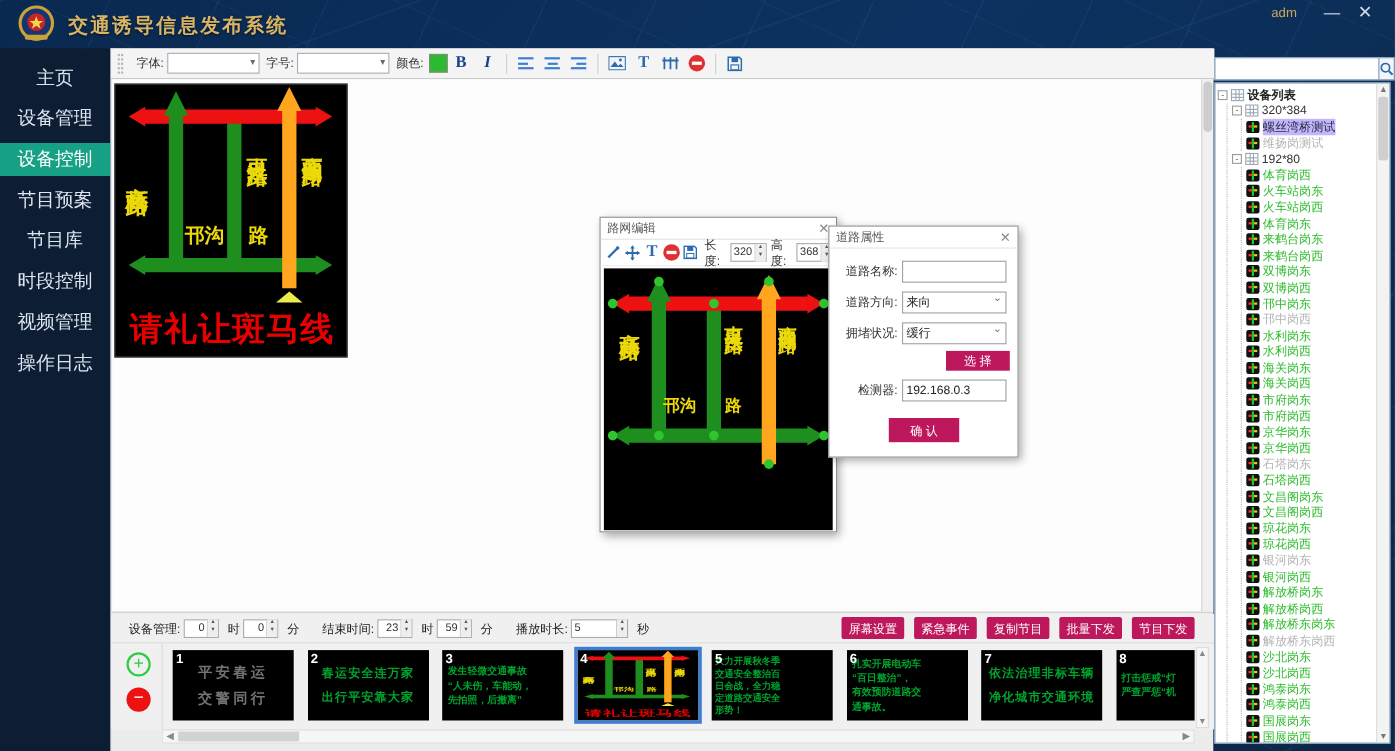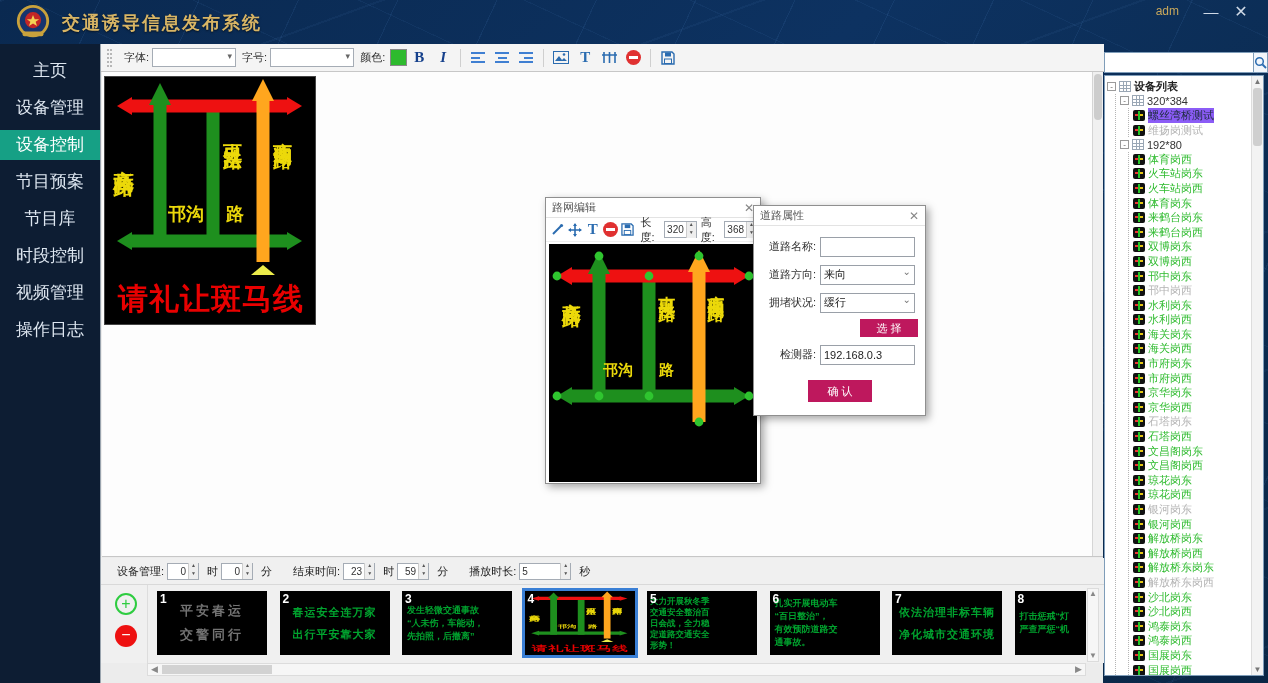--- a/index.html
+++ b/index.html
@@ -152,21 +152,21 @@
   .grid-ico::before { content:""; position:absolute; left:3px; top:0; bottom:0; width:1px; background:#9aa7b5; box-shadow:3px 0 0 #9aa7b5; }
   .grid-ico::after { content:""; position:absolute; top:3px; left:0; right:0; height:1px; background:#9aa7b5; box-shadow:0 3px 0 #9aa7b5; }
   .sig-ico { background:#111; border-radius:2px; }
   .sig-ico::before { content:""; position:absolute; left:5px; top:1px; width:2px; height:9px; background:#27c427; }
   .sig-ico::after { content:""; position:absolute; left:2px; top:4px; width:8px; height:2px;
                     background:linear-gradient(90deg,#e33 0 3px,#27c427 3px 5px,#e6c812 5px 8px); }
   .tree-label { font-size:11px; color:#333; }
   .tree-row.root .tree-label { font-weight:bold; color:#222; }
   .tree-label.online { color:#2ebb2e; }
   .tree-label.offline { color:#b3b3b3; }
-  .tree-label.selected { background:#8b5cf6; color:#1b2b3a; }
+  .tree-label.selected { background:#c4b5fd; color:#1b2b3a; }
   .tree-children { margin-left:8px; border-left:1px dotted #b5b5b5; padding-left:4px; }
   .tree-vscroll { position:absolute; right:0; top:0; width:12px; height:599px; background:#f3f3f3; border-left:1px solid #ddd; }
   .tree-vscroll .varr { height:11px; text-align:center; font-size:8px; color:#777; line-height:11px; }
   .tree-vscroll .varr.dn { position:absolute; bottom:0; left:0; right:0; }
   .tree-vscroll .vthumb { position:absolute; left:1px; top:12px; width:9px; height:58px; background:#cfcfcf; border-radius:3px; }
 
   svg { display:block; }
 </style>
 </head>
 <body>
@@ -444,20 +444,27 @@
       <span class="time-label">分</span>
       <span class="time-label" style="margin-left:18px;">播放时长:</span>
       <div class="spin" style="width:52px;">
           <span class="val" style="flex:1; text-align:left;">5</span>
           <span class="arrows">
             <i>▲</i>
             <i>▼</i>
           </span>
         </div>
       <span class="time-label">秒</span>
+      <div class="tb-buttons" id="action-buttons">
+          <button class="btn-blue">屏幕设置</button>
+          <button class="btn-blue">紧急事件</button>
+          <button class="btn-blue">复制节目</button>
+          <button class="btn-blue">批量下发</button>
+          <button class="btn-blue">节目下发</button>
+        </div>
     </div>
 
     <div class="thumb-zone">
       <div class="thumb-controls">
         <div class="ctl-plus">+</div>
         <div class="ctl-minus">−</div>
       </div>
       <div class="thumb-strip" id="thumb-strip">
           <div class="thumb" style="left: 9px;">
             <span class="thumb-num">1</span>

